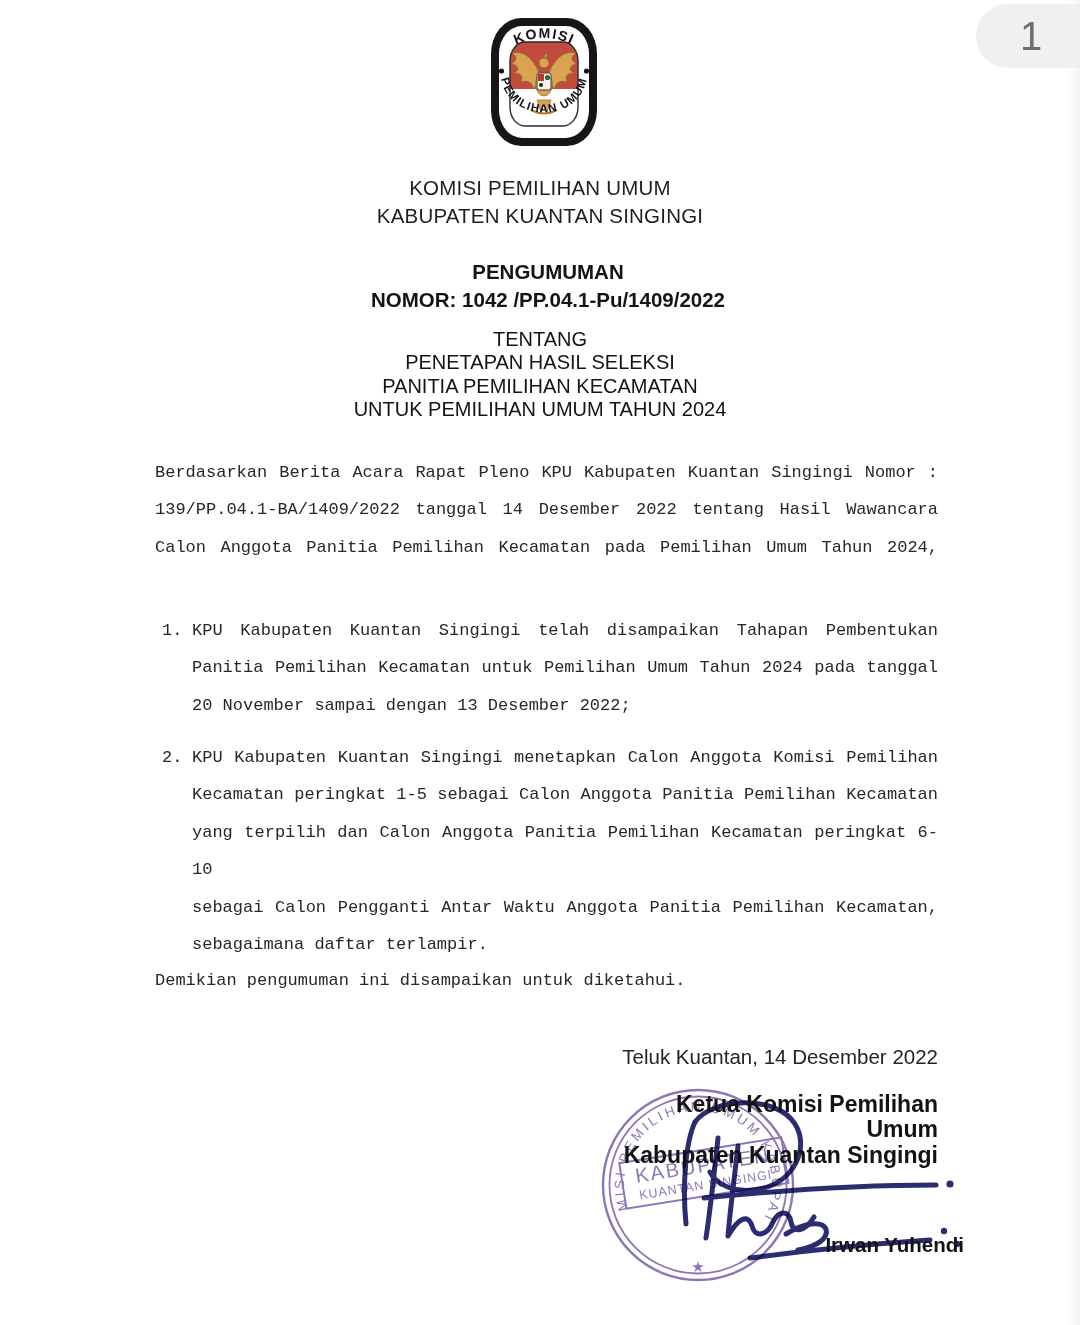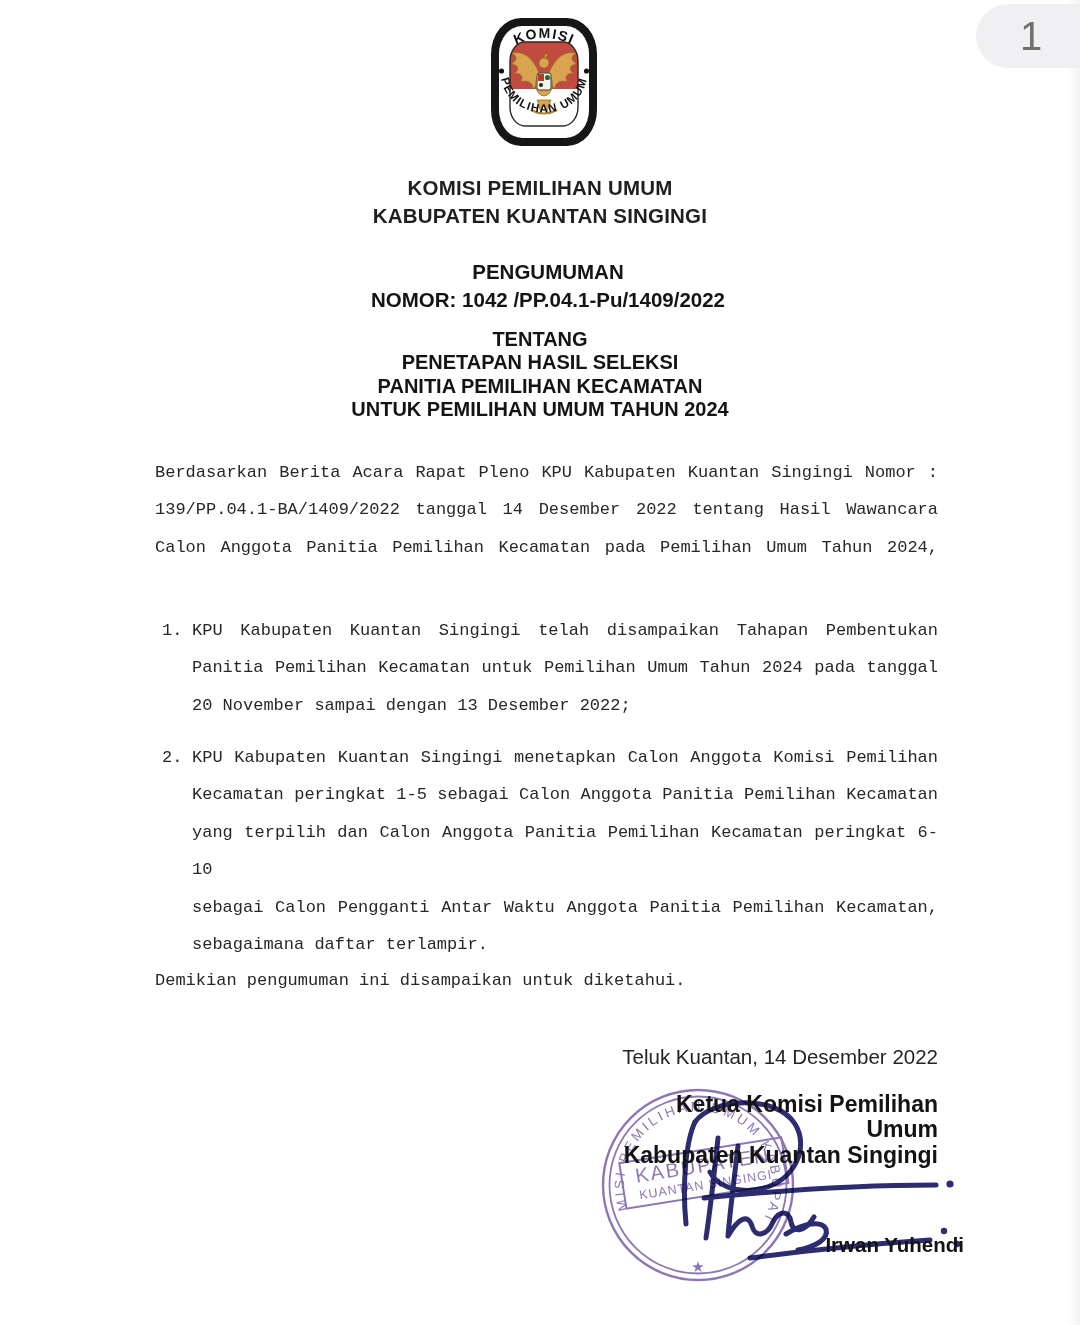--- a/index.html
+++ b/index.html
@@ -3,23 +3,23 @@
 <meta charset="utf-8">
 <style>
   html,body{margin:0;padding:0;background:#ffffff;}
   .page{position:relative;width:1080px;height:1325px;background:#fff;overflow:hidden;
         font-family:"Liberation Sans",sans-serif;color:#262626;}
   .scan-shade{position:absolute;right:0;top:0;width:14px;height:100%;
         background:linear-gradient(to left,rgba(0,0,0,0.045),rgba(0,0,0,0));pointer-events:none;}
   .abs{position:absolute;}
   .center{text-align:center;}
   
-  .org{left:0;right:0;top:174px;font-size:20.5px;line-height:27.5px;color:#1f1f1f;letter-spacing:.2px;font-weight:bold;}
+  .org{left:0;right:0;top:174px;font-size:20.5px;line-height:27.5px;color:#1f1f1f;letter-spacing:.2px;}
   .doc-title{left:0;right:0;top:258px;font-weight:bold;font-size:20.5px;line-height:27.5px;color:#141414;padding-left:16px;}
-  .subject{left:0;right:0;top:328px;font-weight:bold;font-size:20px;line-height:23.4px;color:#141414;}
+  .subject{left:0;right:0;top:328px;font-weight:normal;font-size:20px;line-height:23.4px;color:#141414;}
   
   .bodytext{font-size:17px;line-height:37.4px;color:#272727;font-family:Liberation Mono, monospace;}
   .jline{text-align:justify;text-align-last:justify;text-justify:inter-word;white-space:normal;}
   .jline.last{text-align-last:left;}
   .para{left:155px;width:783px;top:454px;}
   .listrow{left:155px;width:783px;display:flex;}
   .num{flex:0 0 37px;width:37px;padding-left:7px;box-sizing:border-box;}
   .lines{flex:1;min-width:0;}
   .item1{top:612px;}
   .item2{top:739px;}

